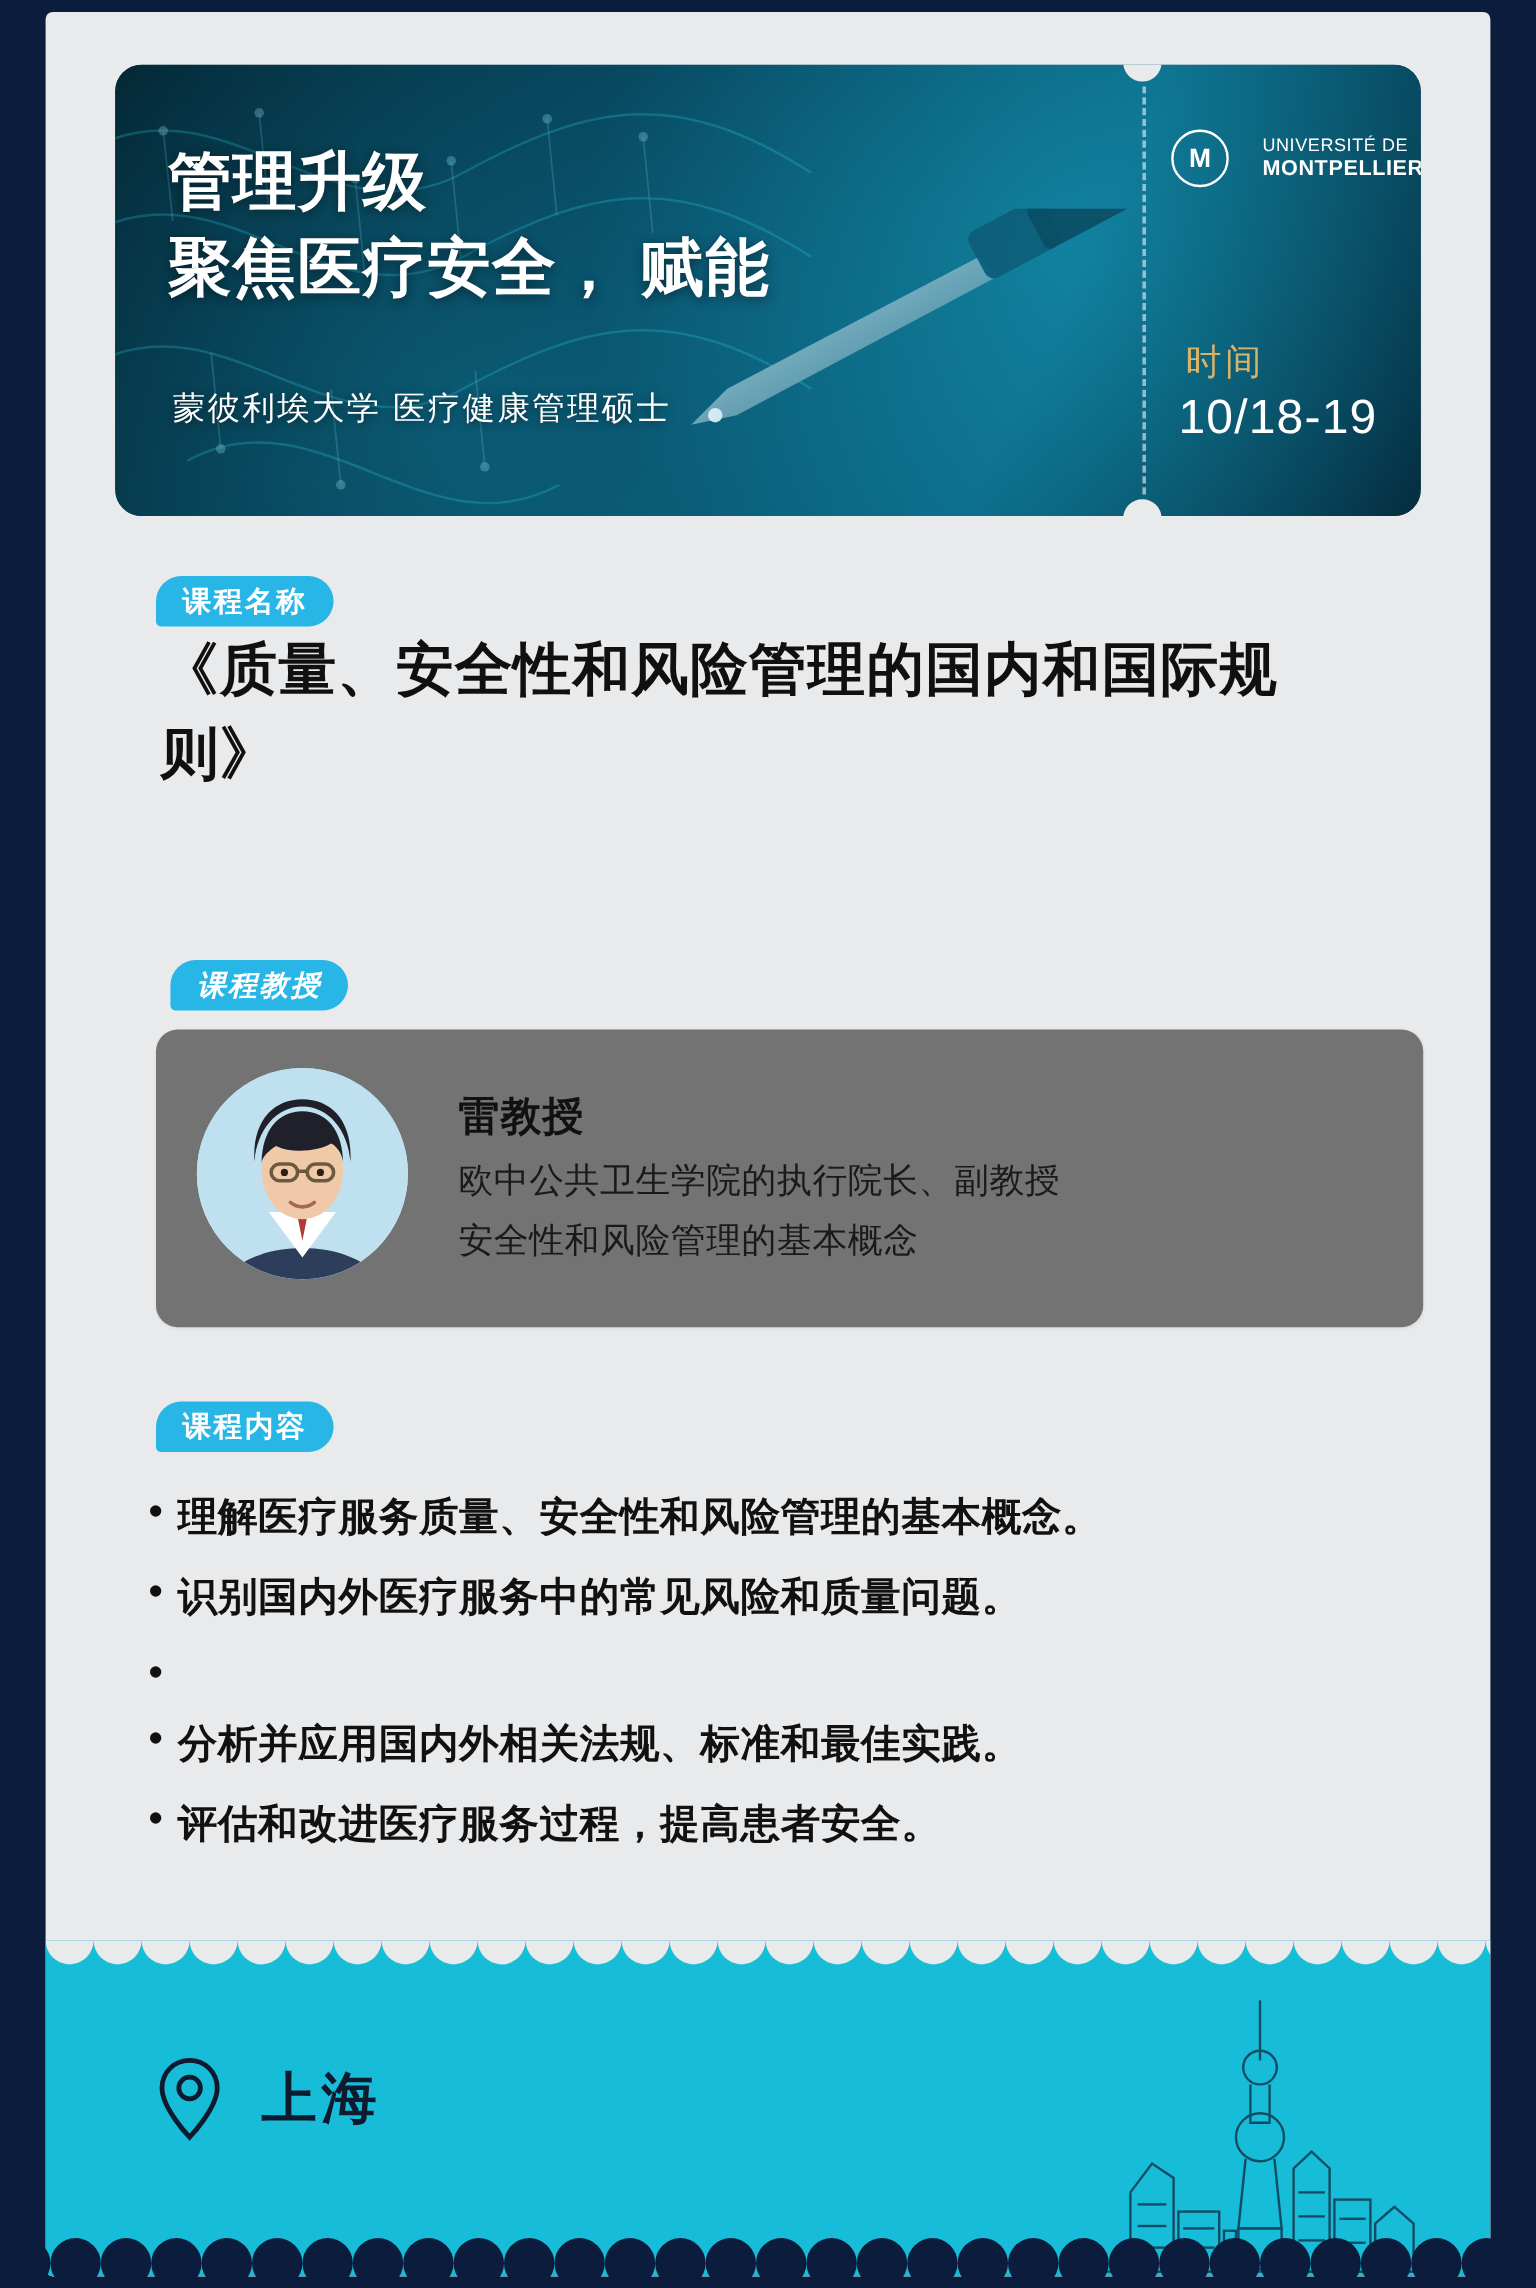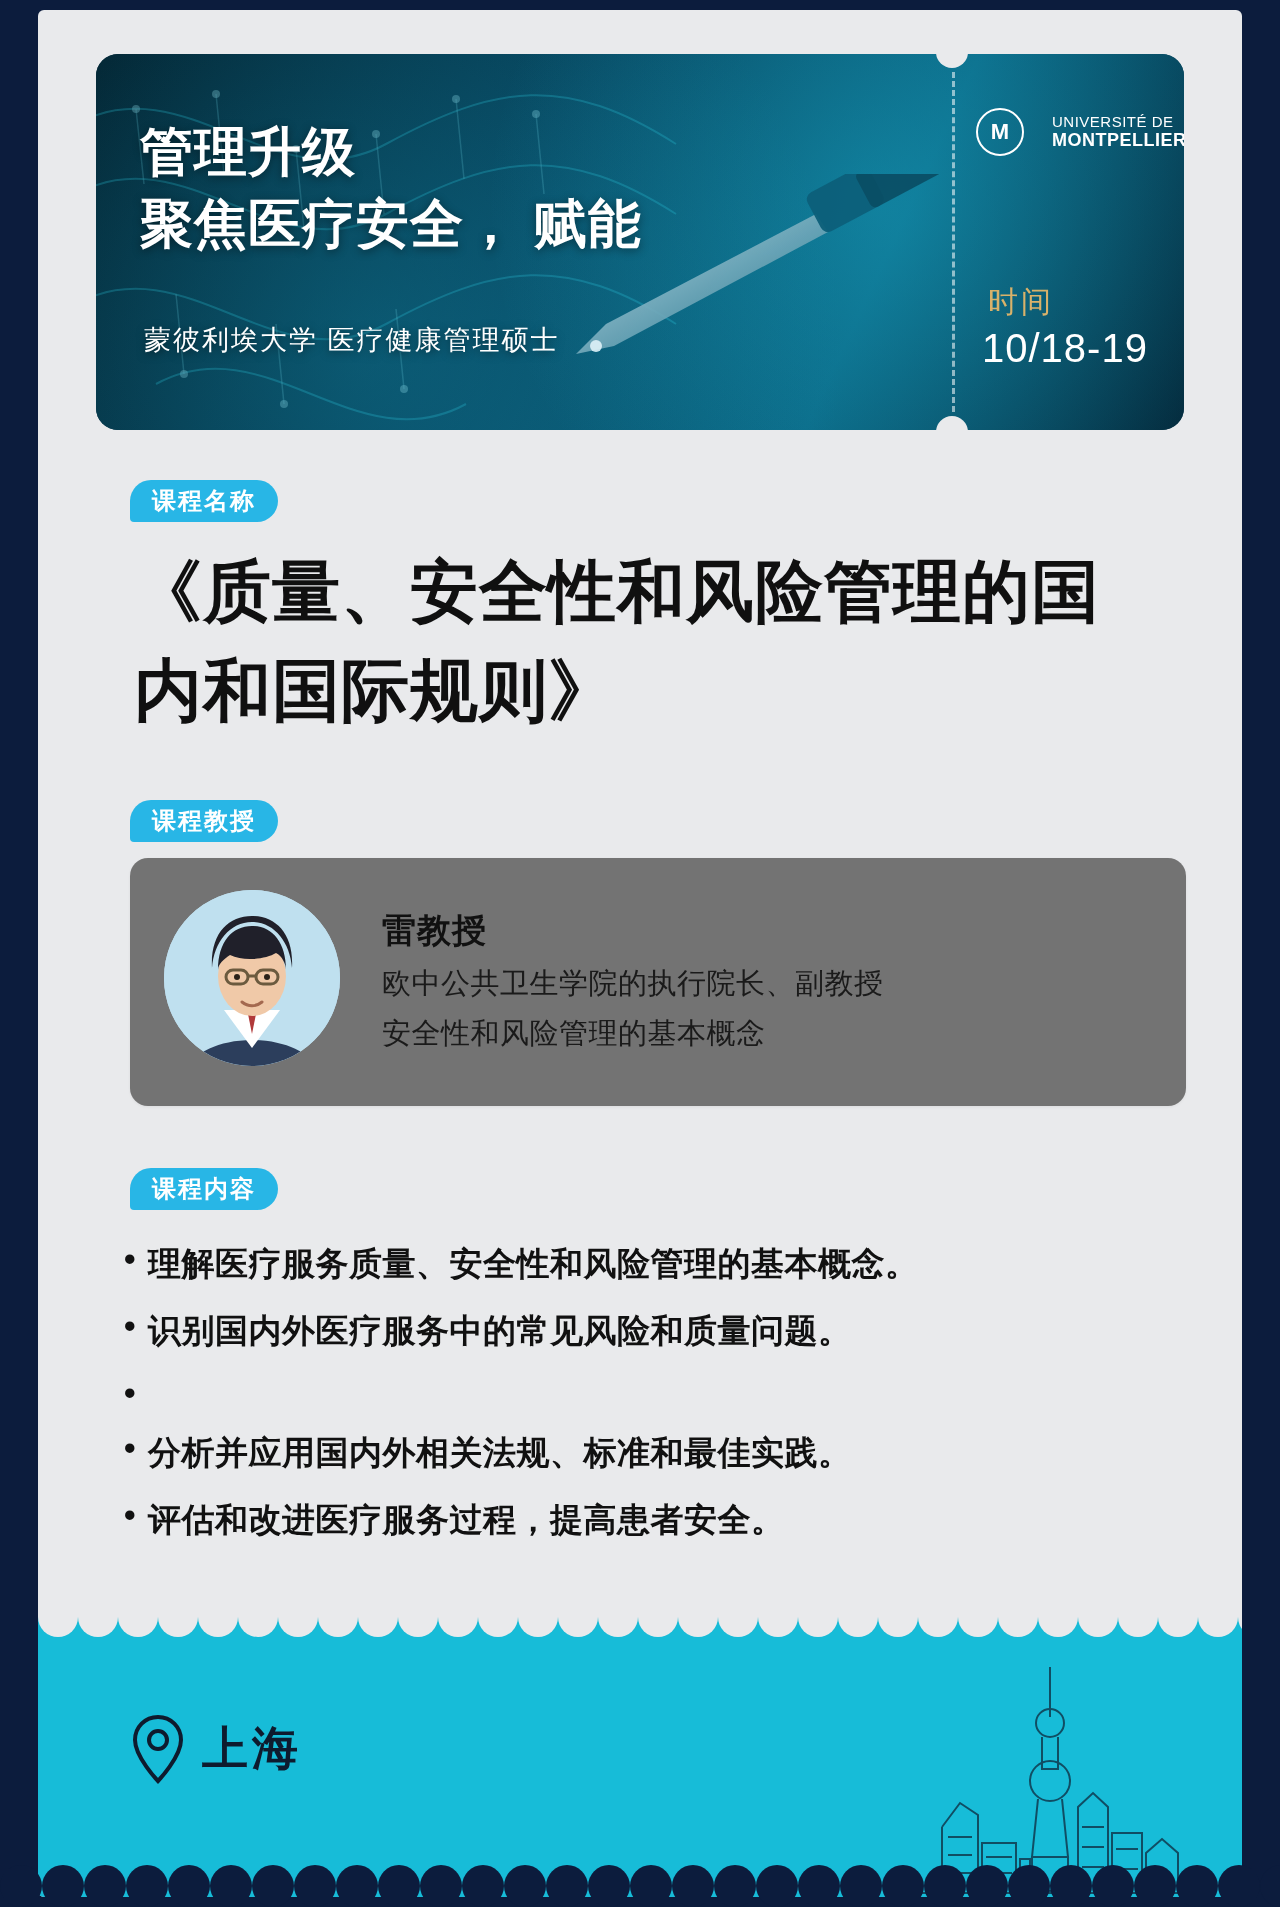--- a/index.html
+++ b/index.html
@@ -168,31 +168,31 @@
     display: flex;
     align-items: center;
     background: #28b6e6;
     color: #ffffff;
     font-size: 24px;
     font-weight: bold;
     letter-spacing: 2px;
     border-radius: 21px 21px 21px 4px;
   }
   .pill-course-name { left: 92px; top: 470px; }
-  .pill-professor  { left: 92px; top: 790px; }
+  .pill-professor  { left: 104px; top: 790px; font-style: italic; }
   .pill-content    { left: 92px; top: 1158px; }
 
   
   .course-title {
     position: absolute;
     left: 96px;
-    top: 532px;
+    top: 514px;
     width: 1020px;
     color: #101010;
-    font-size: 68px;
+    font-size: 48px;
     font-weight: bold;
     line-height: 1.45;
     letter-spacing: 1px;
   }
 
   
   .prof-card {
     position: absolute;
     left: 92px;
     top: 848px;
@@ -286,21 +286,21 @@
     border-radius: 50%;
     background: #e9eaec;
     flex: 0 0 40px;
   }
   .footer-city {
     position: absolute;
     left: 88px;
     top: 96px;
     display: flex;
     align-items: center;
-    gap: 12px;
+    gap: 28px;
   }
   .footer-city .label {
     font-size: 46px;
     font-weight: bold;
     color: #0e1b2e;
     letter-spacing: 4px;
   }
   .skyline {
     position: absolute;
     right: 30px;

